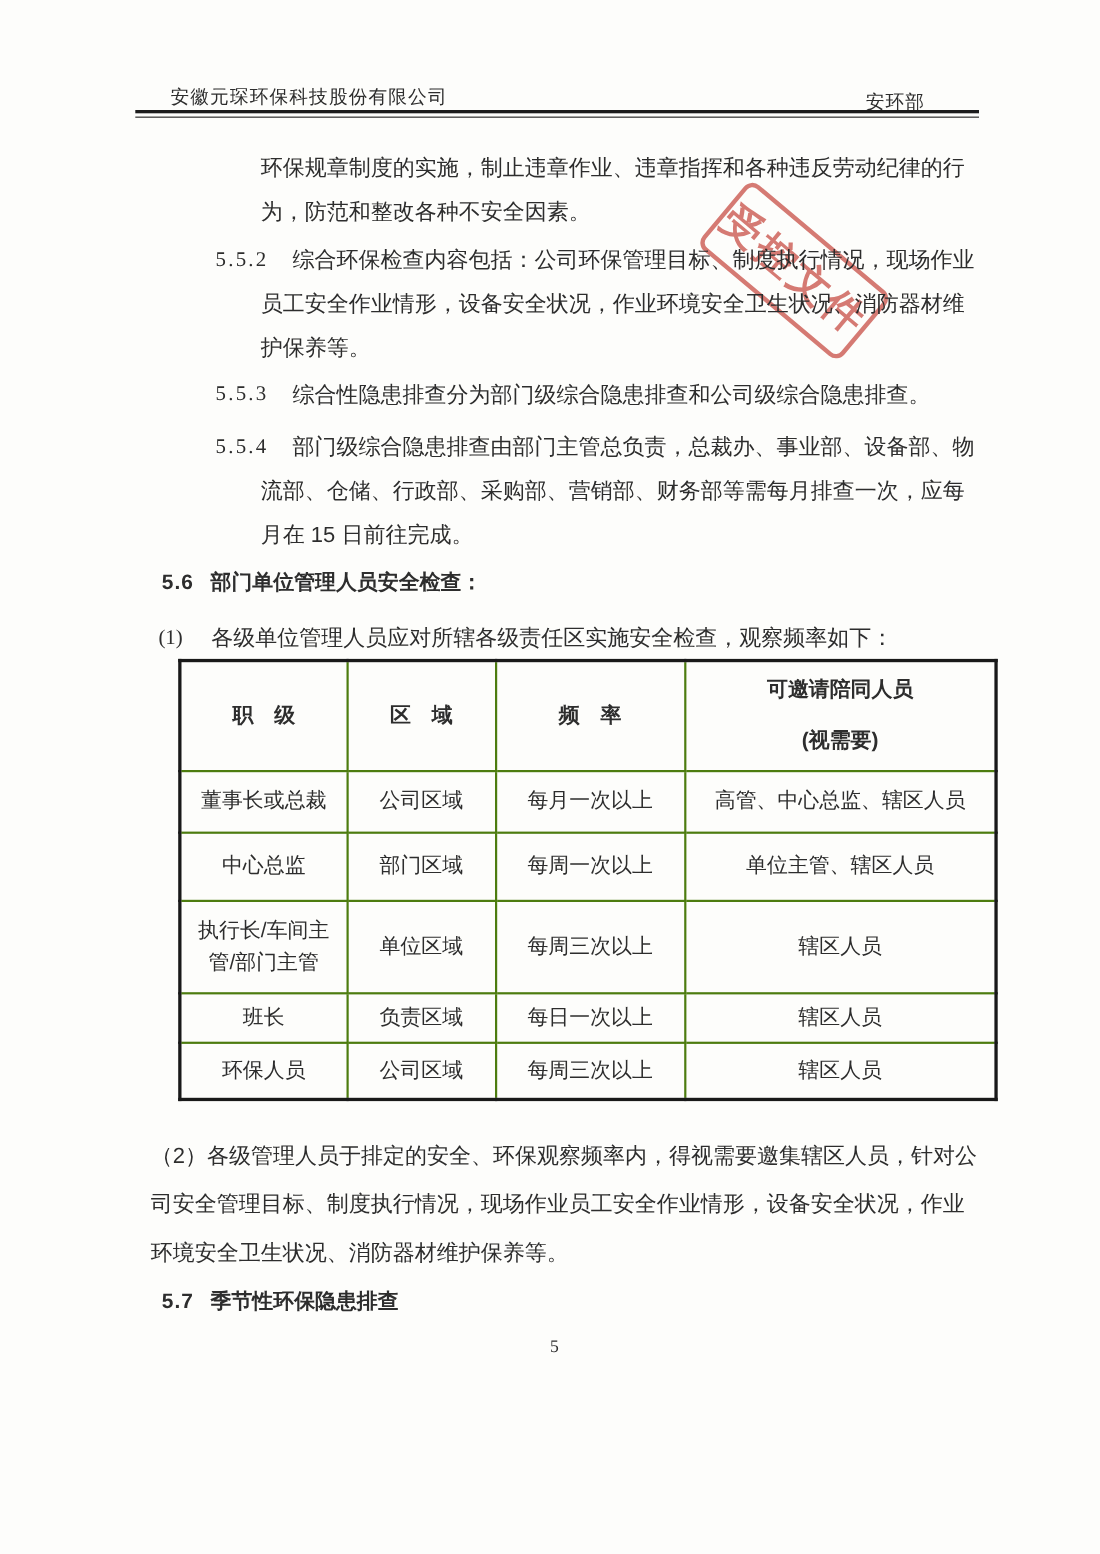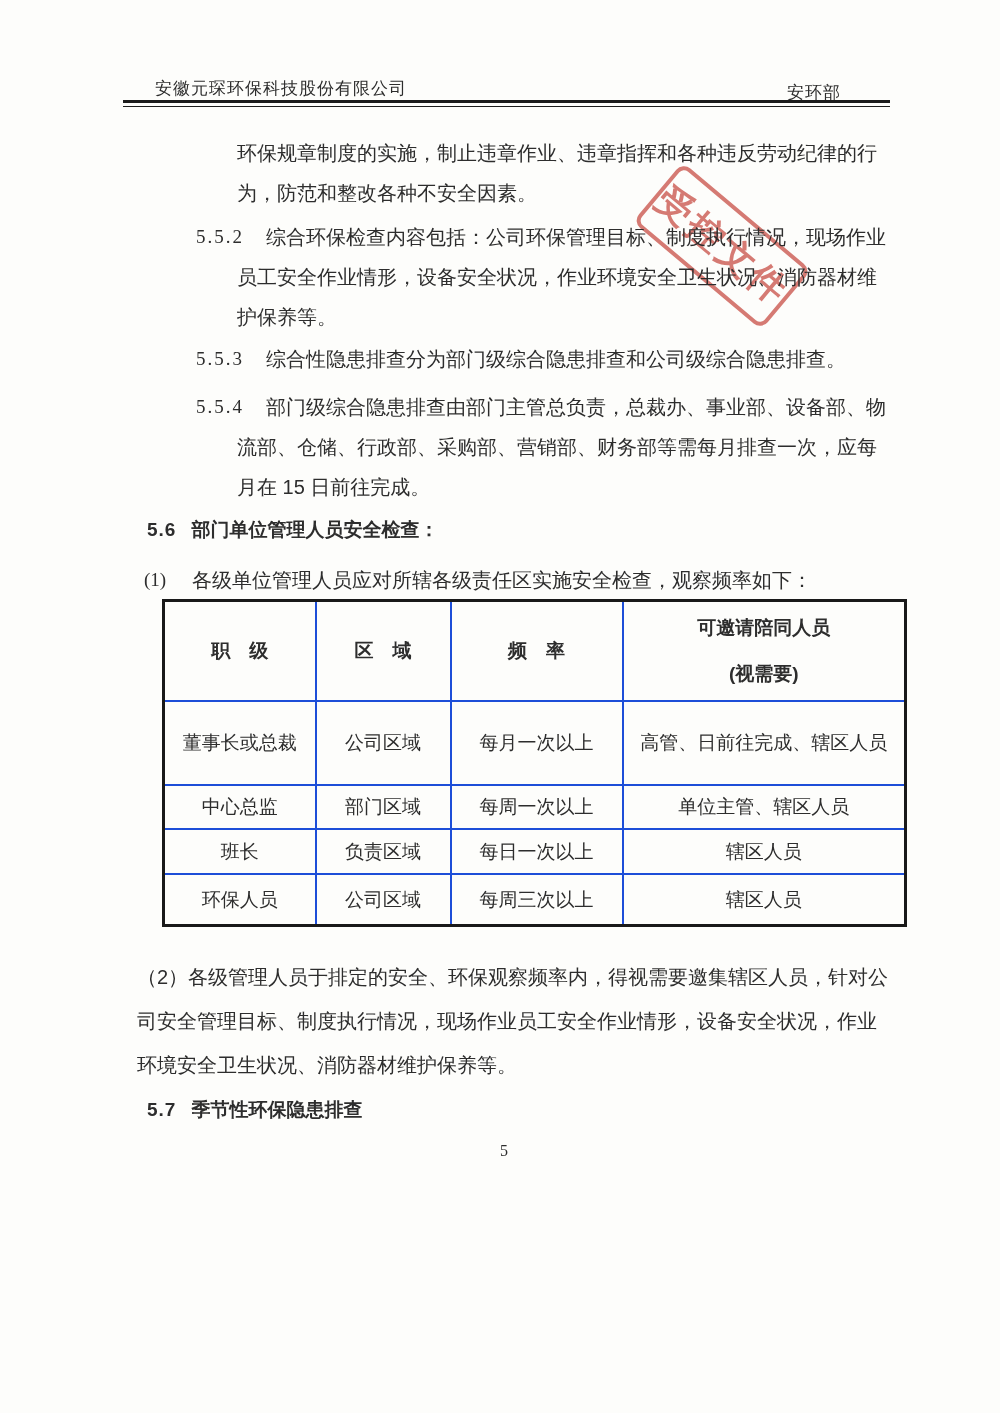--- a/index.html
+++ b/index.html
@@ -23,23 +23,23 @@
   .item .first { text-indent:29px; }
   .mt4 { margin-top:4px; } .mt2 { margin-top:2px; } .mt8 { margin-top:8px; }
   .heading  { margin:8px 0 0 143px; font-weight:bold; font-size:19px; line-height:30px; white-space:nowrap; }
   .heading .h-num { margin-right:15px; letter-spacing:1px; }
   .list1    { position:relative; margin:20px 0 0 140px; line-height:30px; white-space:nowrap; }
   .list1 .num { position:absolute; left:0; top:0; font-family:"Liberation Serif", serif; font-size:19px; }
   .list1 .txt { display:block; margin-left:48px; }
   
   .insp-table { margin:4px 0 0 158px; border-collapse:collapse; table-layout:fixed;
                 width:742px; border:3px solid #191919; font-size:19px; }
-  .insp-table td { border:2px solid #1d4ed8; padding:4px 8px; text-align:center;
+  .insp-table td { border:2px solid #4d7c0f; padding:4px 8px; text-align:center;
                    vertical-align:middle; line-height:29px; }
-  tr.tr-h { height:100px; } tr.tr-1 { height:84px; } tr.tr-2 { height:44px; }
+  tr.tr-h { height:100px; } tr.tr-1 { height:56px; } tr.tr-2 { height:62px; }
   tr.tr-3 { height:84px; }  tr.tr-4 { height:45px; } tr.tr-5 { height:52px; }
   .th { font-weight:bold; }
   .th-left { text-align:left; padding-left:11px; }
   .hdr-note { margin-top:17px; }
   .flush { text-align:left; padding-left:3px; }
   
   .para2 { margin:28px 60px 0 133px; line-height:44px; }
   .h57   { margin-top:8px; }
   .pagenum { margin-top:6px; text-align:center; font-family:"Liberation Serif", serif; font-size:16px; }
   
@@ -115,27 +115,33 @@
         <td class="th">频　率</td>
         <td class="th">
           <div>可邀请陪同人员</div>
           <div class="hdr-note">(视需要)</div>
         </td>
       </tr>
       <tr class="tr-1">
         <td>董事长或总裁</td>
         <td>公司区域</td>
         <td>每月一次以上</td>
-        <td>高管、日前往完成、辖区人员</td>
+        <td>高管、中心总监、辖区人员</td>
       </tr>
       <tr class="tr-2">
         <td>中心总监</td>
         <td>部门区域</td>
         <td>每周一次以上</td>
         <td>单位主管、辖区人员</td>
+      </tr>
+      <tr class="tr-3">
+        <td>执行长/车间主管/部门主管</td>
+        <td>单位区域</td>
+        <td>每周三次以上</td>
+        <td>辖区人员</td>
       </tr>
       <tr class="tr-4">
         <td>班长</td>
         <td>负责区域</td>
         <td>每日一次以上</td>
         <td>辖区人员</td>
       </tr>
       <tr class="tr-5">
         <td>环保人员</td>
         <td class="flush">公司区域</td>

